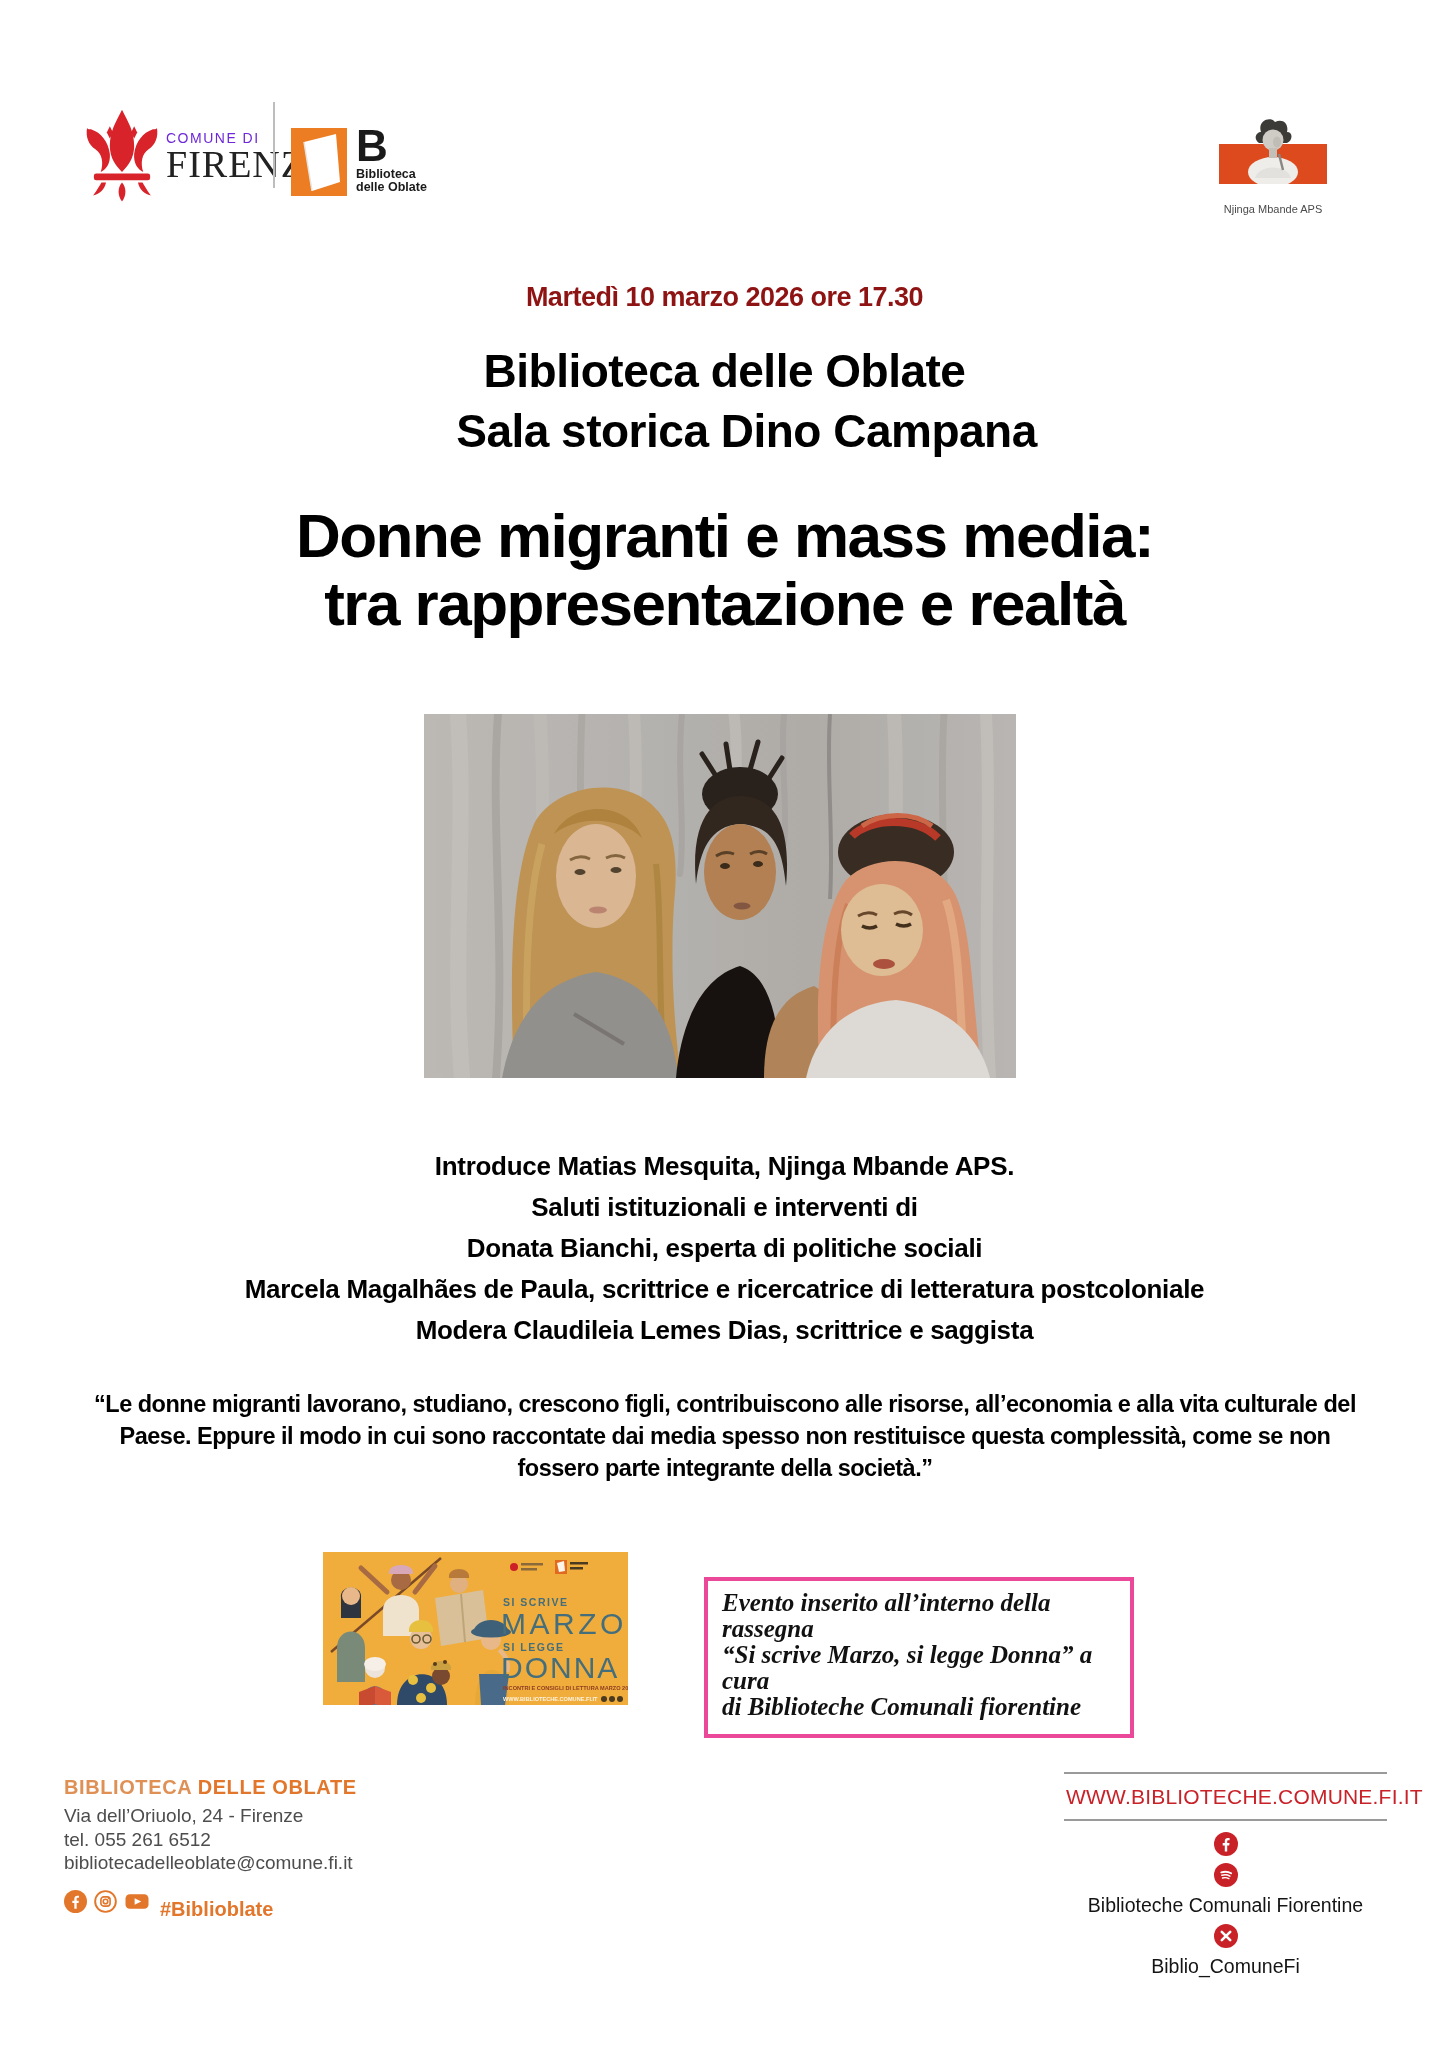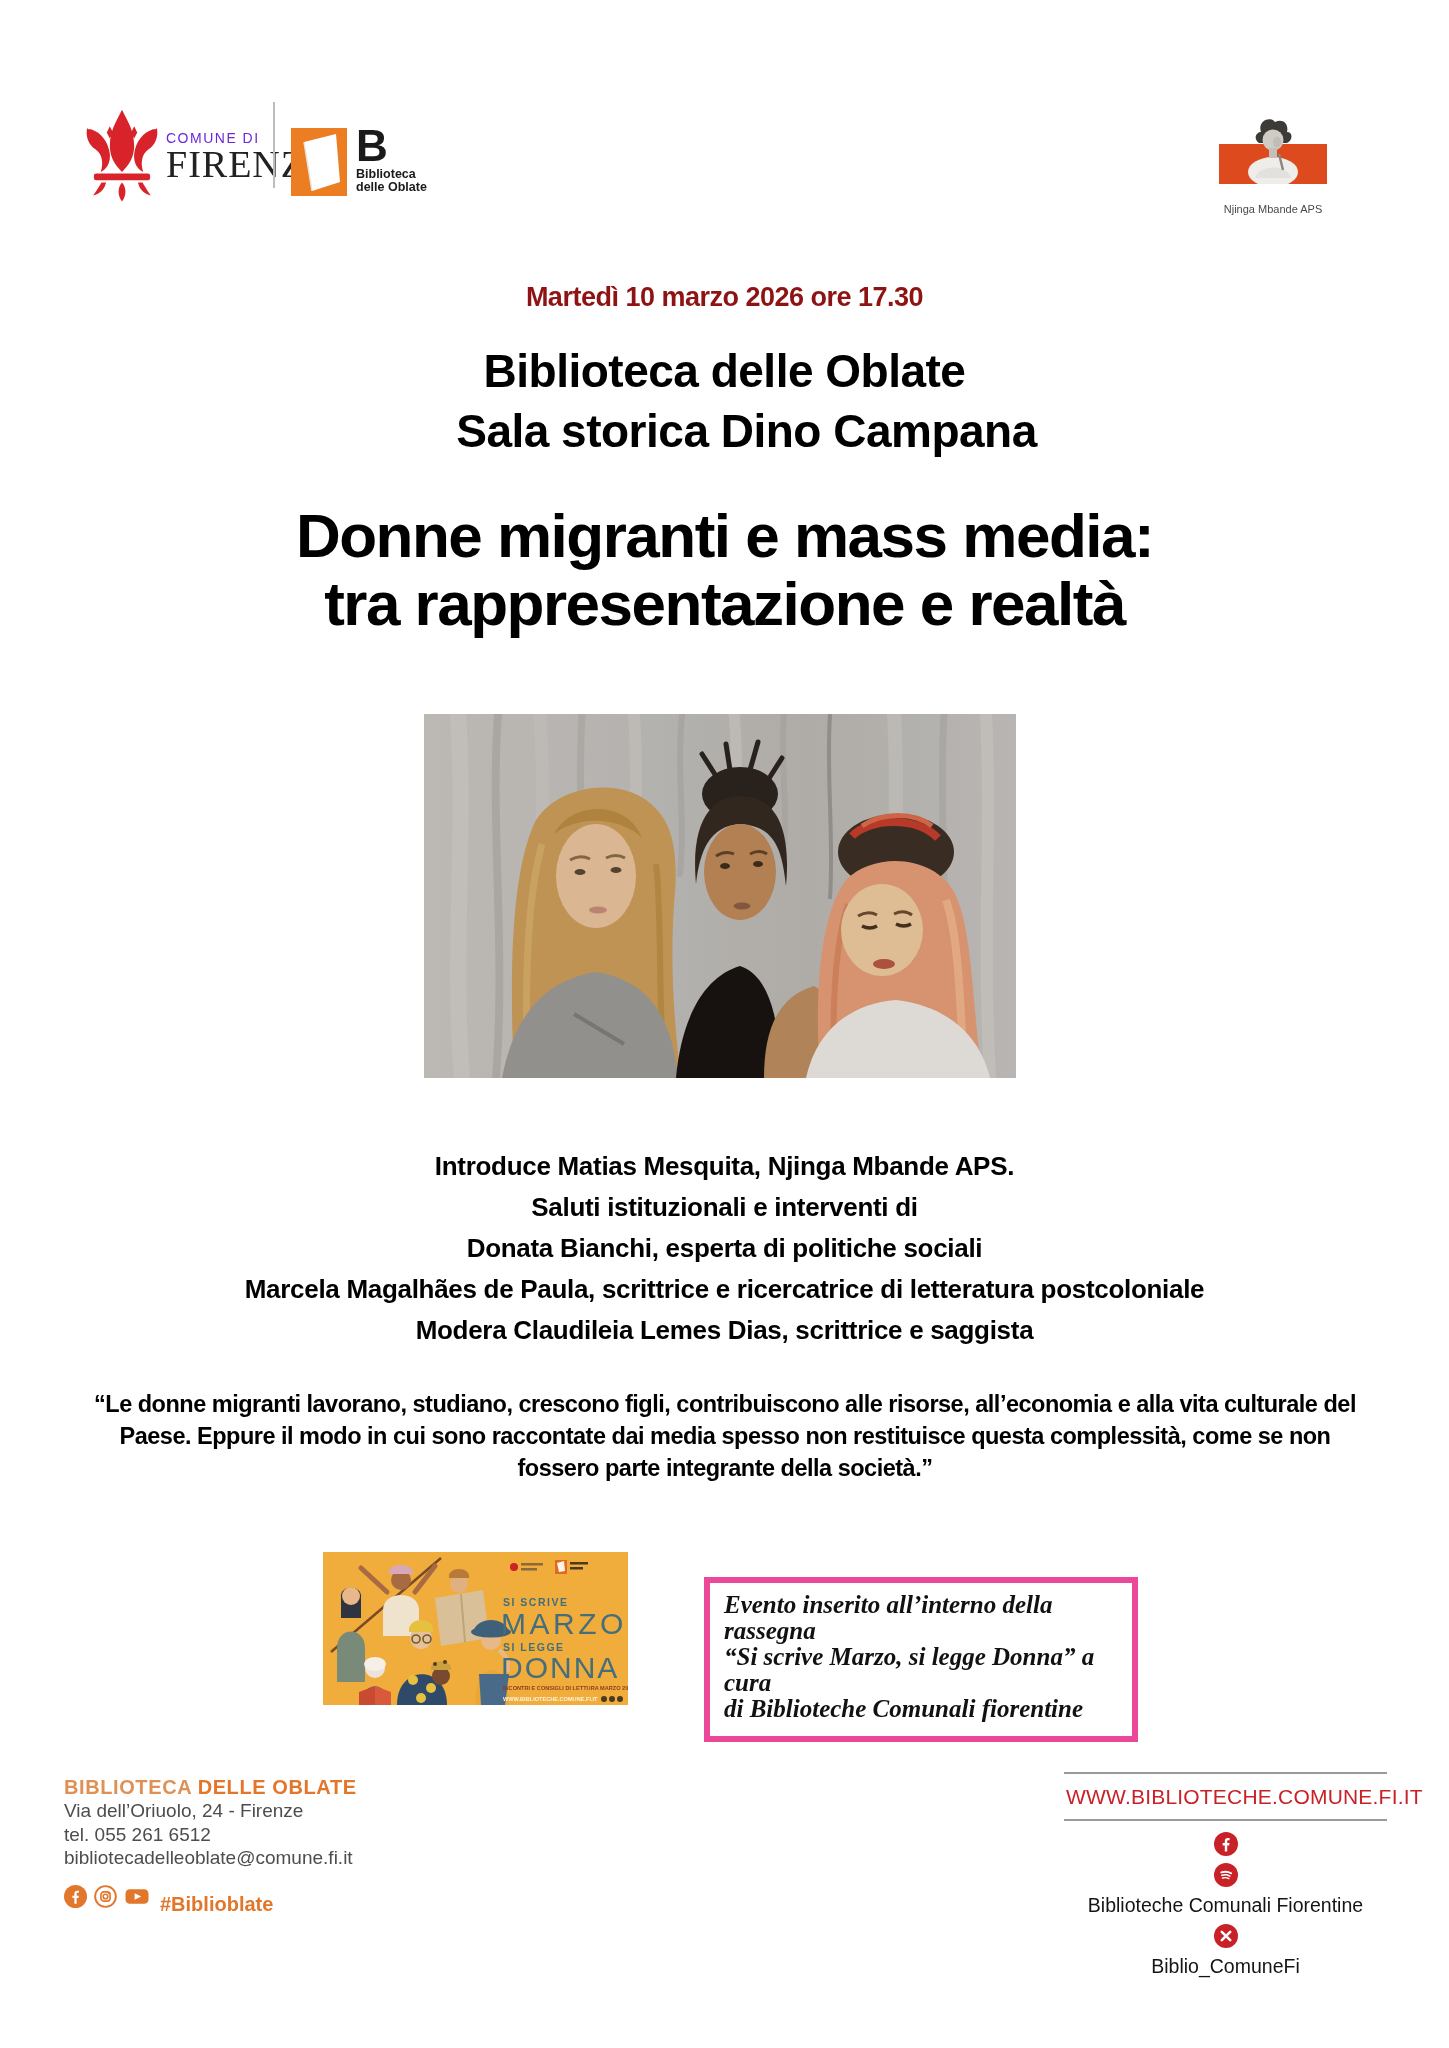--- a/index.html
+++ b/index.html
@@ -34,31 +34,31 @@
 
   
   .speakers{top:1146px;font-size:26px;font-weight:bold;line-height:41px;letter-spacing:-0.3px;}
 
   
   .quote{top:1388px;left:92px;width:1266px;text-align:center;font-size:23.5px;font-weight:bold;
          line-height:32px;letter-spacing:-0.5px;}
 
   
   .banner{left:323px;top:1552px;width:305px;height:153px;}
-  .notice{left:704px;top:1577px;width:398px;border:6px solid #ec4899;padding:9px 10px 14px 14px;
+  .notice{left:704px;top:1577px;width:398px;border:4px solid #ec4899;padding:9px 10px 14px 14px;
           font-family:"Liberation Serif", serif;font-style:italic;font-weight:bold;
           font-size:25px;line-height:26px;color:#111;}
 
   
   .footer-left{left:64px;top:1776px;}
   .fl-title{font-size:20px;letter-spacing:0.6px;}
   .fl-title .light{color:#df9055;font-weight:bold;}
   .fl-title .strong{color:#e2762b;font-weight:bold;}
   .fl-line{font-size:19px;color:#4d4d4d;line-height:23.5px;}
-  .fl-first{}
+  .fl-first{margin-top:5px;}
   .fl-social{margin-top:7px;display:flex;align-items:center;gap:7px;}
   .fl-hashtag{font-size:20px;font-weight:bold;color:#e2762b;margin-left:3px;margin-top:16px;}
 
   .footer-right{left:1064px;top:1772px;width:323px;}
   .fr-rule{border-top:2px solid #9a9a9a;height:0;}
   .fr-url{font-size:21px;color:#c92128;letter-spacing:0.2px;margin:11px 0 10px 2px;}
   .fr-rows{margin-top:11px;}
   .fr-row{display:flex;align-items:center;gap:7px;font-size:19.5px;color:#141414;margin-bottom:7px;flex-direction:column;}
 
   .icon{display:inline-block;line-height:0;}

